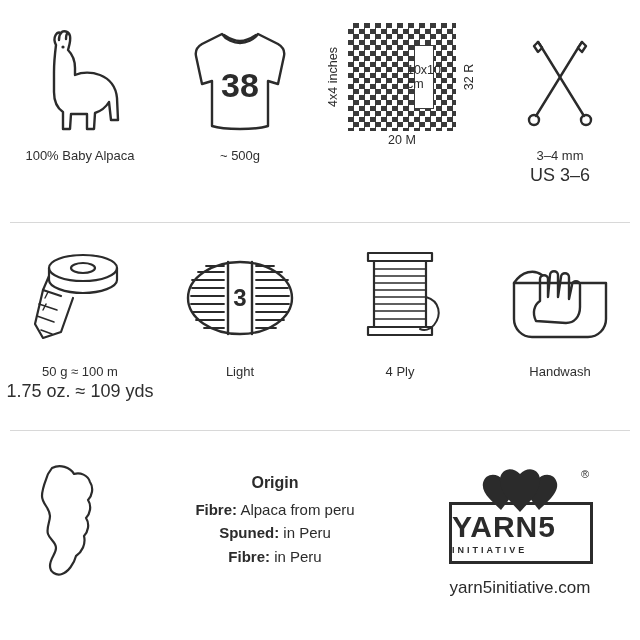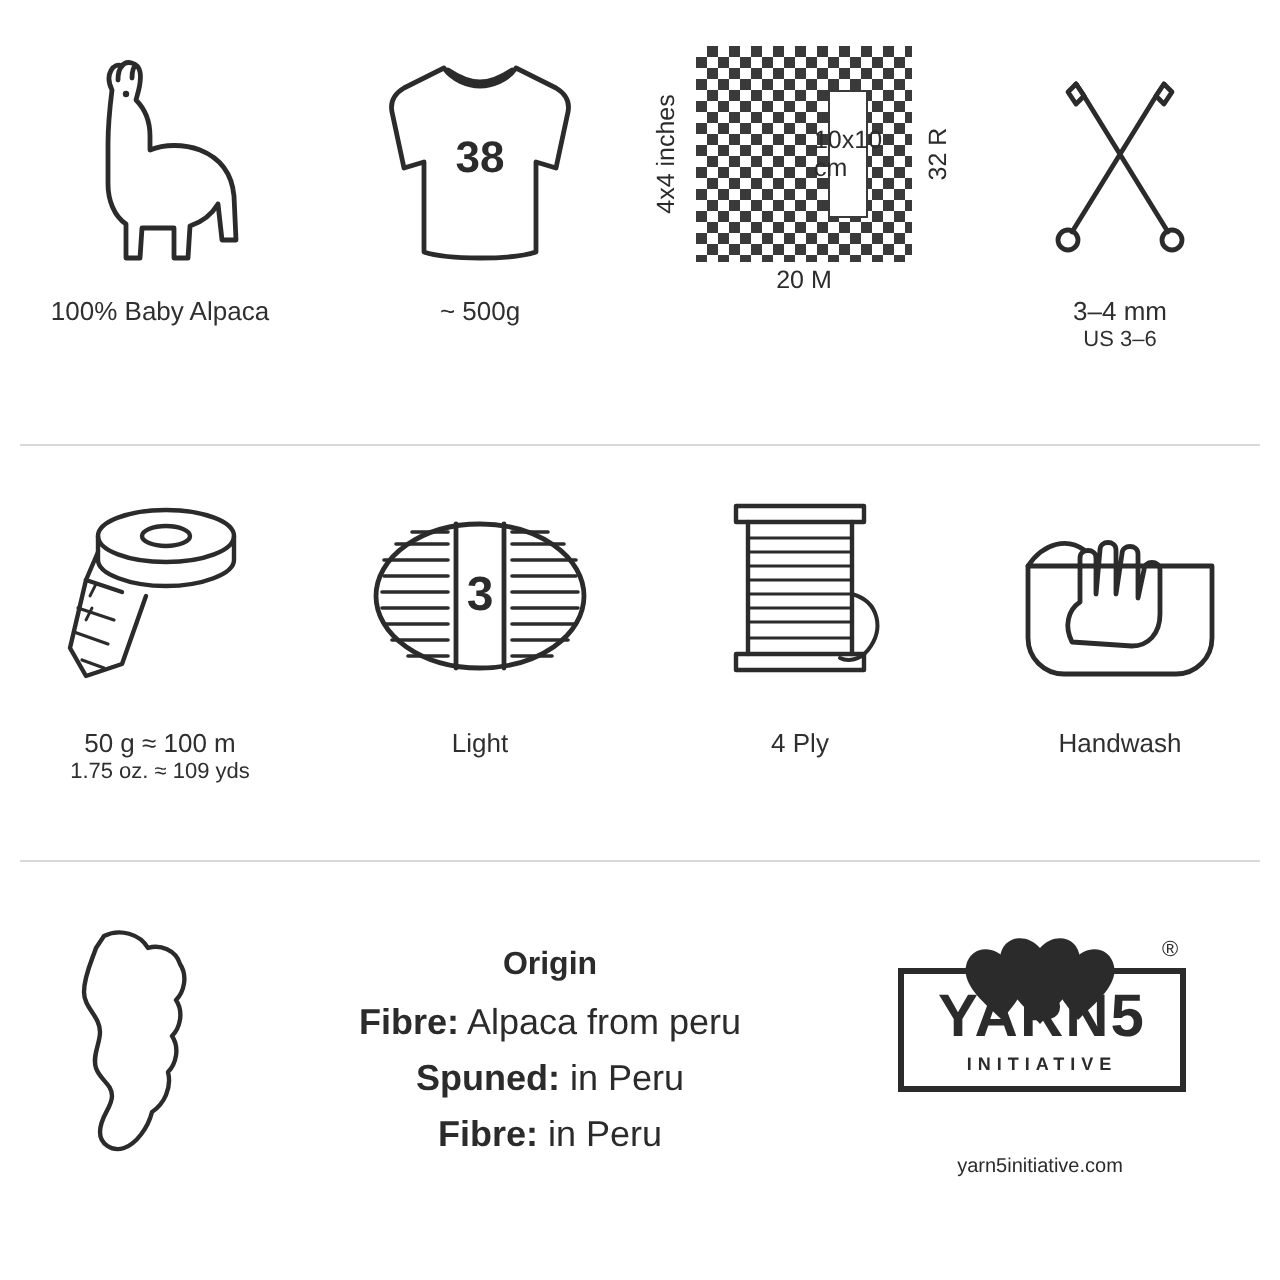--- a/index.html
+++ b/index.html
@@ -28,30 +28,30 @@
     display:flex;flex-direction:column;align-items:center;justify-content:flex-start;
   }
   .art{height:120px;display:flex;align-items:center;justify-content:center;}
   .cap{
     margin-top:6px;
     text-align:center;
     font-size:13px;
     line-height:1.25;
     color:#2f2f2f;
   }
-  .cap .small{display:block;font-size:11px;}
+  .cap .small{display:block;font-size:18px;}
 
   
   .alpaca{width:100px;height:108px;}
 
   
   .sweater{width:108px;height:112px;position:relative;}
   .sweater .num{
     position:absolute;left:0;right:0;top:40px;
-    text-align:center;font-size:22px;font-weight:bold;color:#2b2b2b;
+    text-align:center;font-size:34px;font-weight:bold;color:#2b2b2b;
   }
 
   
   .gauge-wrap{position:relative;width:160px;height:130px;}
   .gauge-box{
     position:absolute;left:28px;top:6px;width:108px;height:108px;
     box-sizing:border-box;
     border:11px solid transparent;
     background:
       
@@ -92,30 +92,30 @@
     font-size:24px;font-weight:bold;
   }
   .spool{width:100px;height:106px;}
   .wash{width:108px;height:98px;}
 
   
   #origin-block{position:absolute;top:452px;left:0;right:0;display:flex;align-items:flex-start;}
   .peru{width:150px;display:flex;justify-content:center;padding-top:6px;}
   .origin-text{width:250px;padding-top:22px;text-align:center;}
   .origin-title{font-size:16px;font-weight:bold;margin-bottom:6px;}
-  .origin-line{font-size:18px;line-height:1.55;}
+  .origin-line{font-size:15px;line-height:1.55;}
   .origin-line b{font-weight:bold;}
 
   .brand{flex:1;display:flex;flex-direction:column;align-items:center;padding-top:2px;}
   .brand-mark{width:150px;height:122px;position:relative;}
-  .brand-url{font-size:10px;margin-top:2px;}
+  .brand-url{font-size:17px;margin-top:2px;}
   .brand-box{
-    position:absolute;left:4px;top:30px;width:144px;height:62px;
+    position:absolute;left:4px;top:48px;width:144px;height:62px;
     border:3px solid #2b2b2b;box-sizing:border-box;
-    display:flex;flex-direction:column;align-items:center;justify-content:center;
+    display:flex;flex-direction:column;justify-content:center;
   }
   .brand-name{font-size:30px;font-weight:bold;letter-spacing:1px;line-height:1;}
   .brand-sub{font-size:9px;letter-spacing:3px;margin-top:3px;font-weight:bold;}
 </style>
 </head>
 <body>
 
 <div class="sheet">
 
   <div class="row" id="row1">

